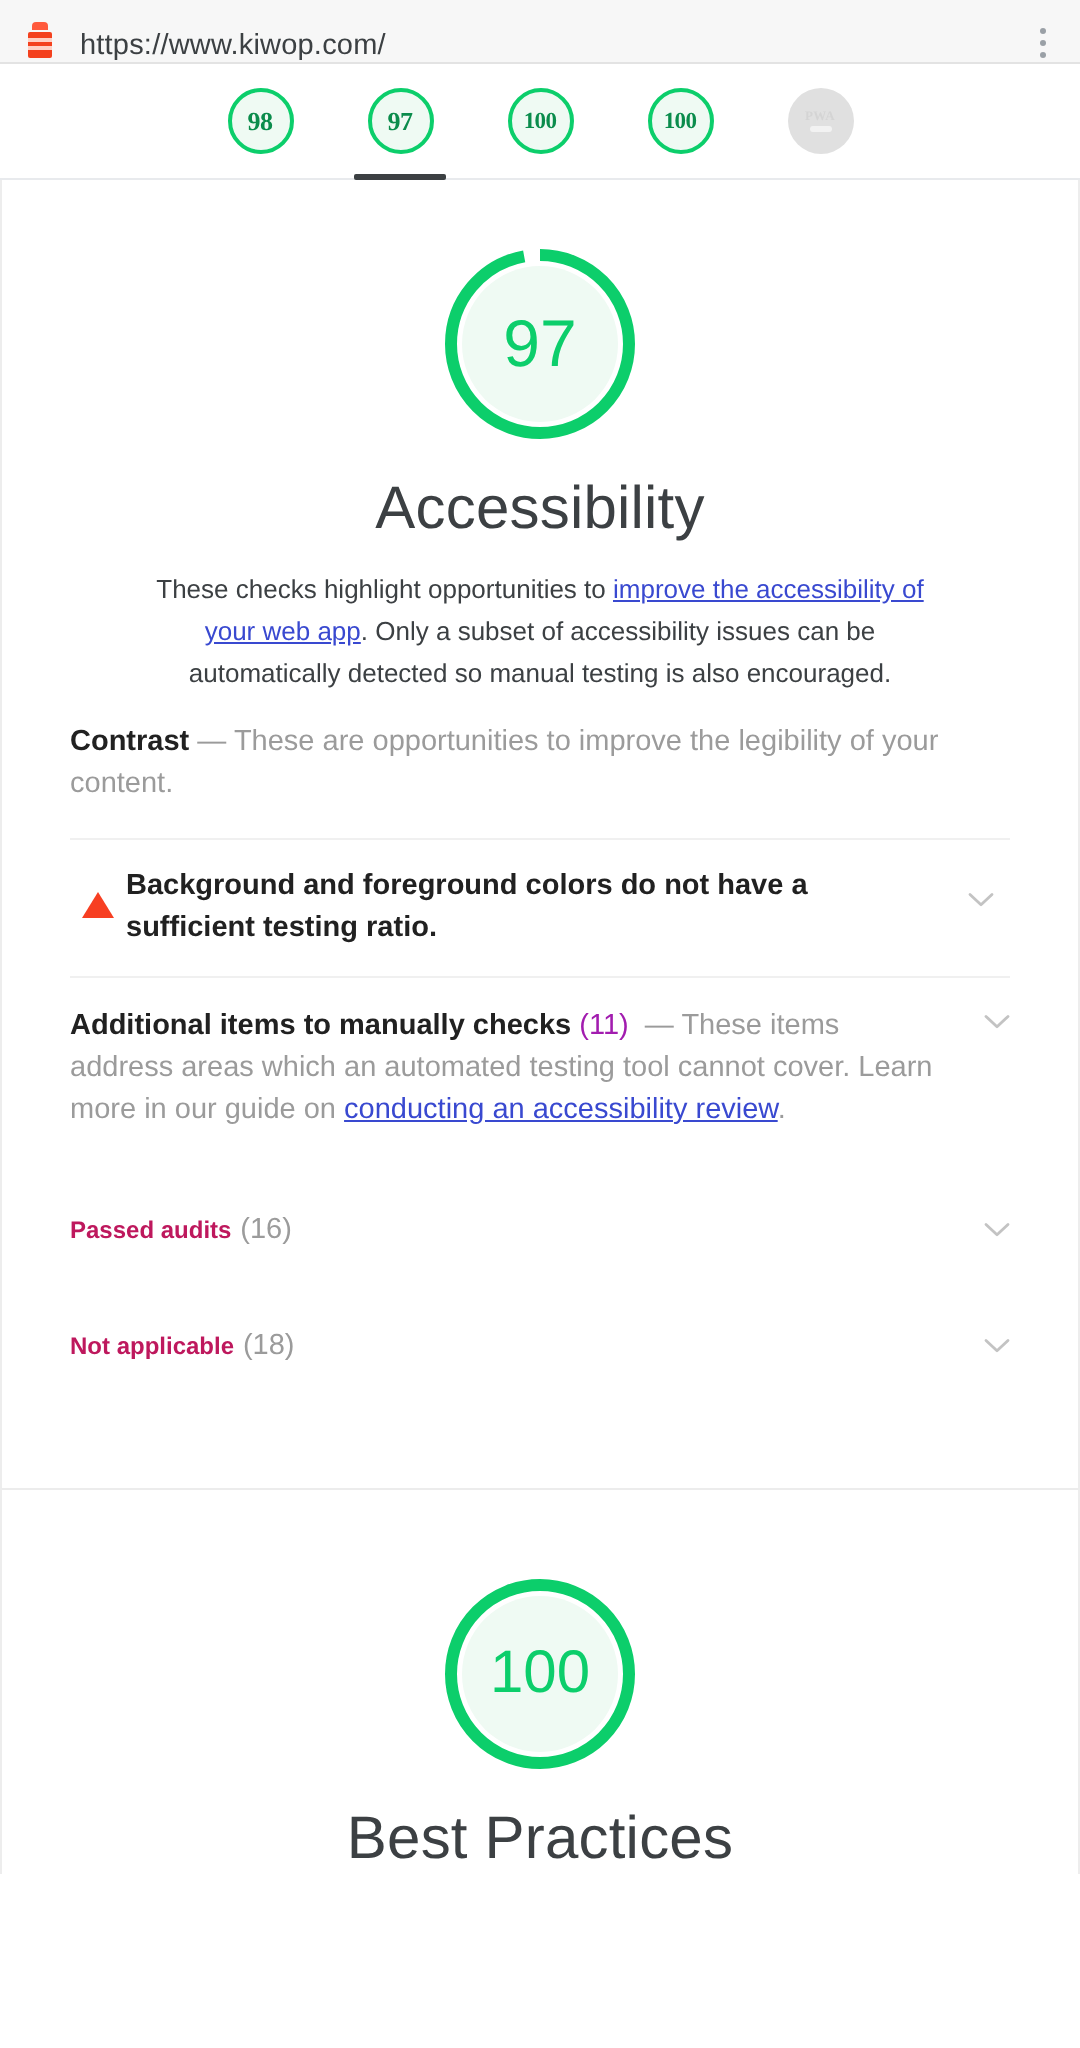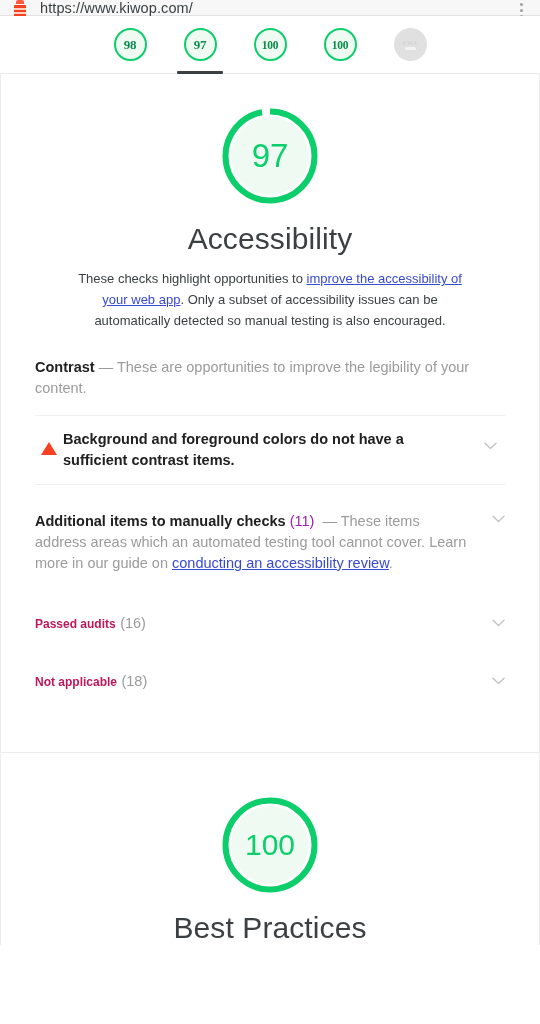--- a/index.html
+++ b/index.html
@@ -12,25 +12,25 @@
   #page {
     position: relative;
     width: 540px; height: 1024px;
     background: #ffffff;
     overflow: hidden;
   }
 
   
   .urlbar {
     position: relative;
-    height: 16px;
+    height: 32px;
     background: #f7f7f7;
     border-bottom: 1px solid #e3e3e3;
     display: flex;
-    align-items: flex-start;
+    align-items: flex-end;
     padding: 0 10px 0 12px;
   }
   .lighthouse-icon { width: 16px; height: 20px; position: relative; flex: 0 0 auto; }
   .lighthouse-icon .lh-top {
     position: absolute; left: 4px; top: 0px; width: 8px; height: 4px;
     background: #ff5a3d; border-radius: 2px 2px 0 0;
   }
   .lighthouse-icon .lh-body {
     position: absolute; left: 2px; top: 5px; width: 12px; height: 13px;
     background: #f4411e; border-radius: 1px;
@@ -122,21 +122,21 @@
     text-align: center;
     font-size: 13px;
     line-height: 21px;
     color: #3c4043;
     margin: 12px auto 0 auto;
     max-width: 410px;
   }
   a.lh-link { color: #3949d0; text-decoration: underline; }
 
   .group {
-    margin-top: 26px;
+    margin-top: 14px;
   }
   .group-head {
     font-size: 14.5px;
     line-height: 21px;
     color: #9b9b9b;
     position: relative;
     padding-right: 30px;
   }
   .group-head b { color: #212121; font-weight: 700; }
   .group-head .count { color: #a21caf; font-weight: 400; }
@@ -262,21 +262,21 @@
       <div class="group">
         <div class="group-head">
           <b>Contrast</b>
           <span class="dash">—</span>
           <span>These are opportunities to improve the legibility of your content.</span>
         </div>
       </div>
 
       <div class="audit-row">
         <span class="warn-tri"></span>
-        <span class="audit-text">Background and foreground colors do not have a sufficient contrast items.</span>
+        <span class="audit-text">Background and foreground colors do not have a sufficient testing ratio.</span>
         <span class="chev">
           <svg width="13" height="8" viewBox="0 0 13 8">
               <path d="M1 1.2 L6.5 6.4 L12 1.2" fill="none" stroke="#c3c3c3" stroke-width="1.4" stroke-linecap="round" stroke-linejoin="round"></path>
             </svg>
         </span>
       </div>
 
       <div class="group">
         <div class="group-head">
           <b>Additional items to manually checks</b>

